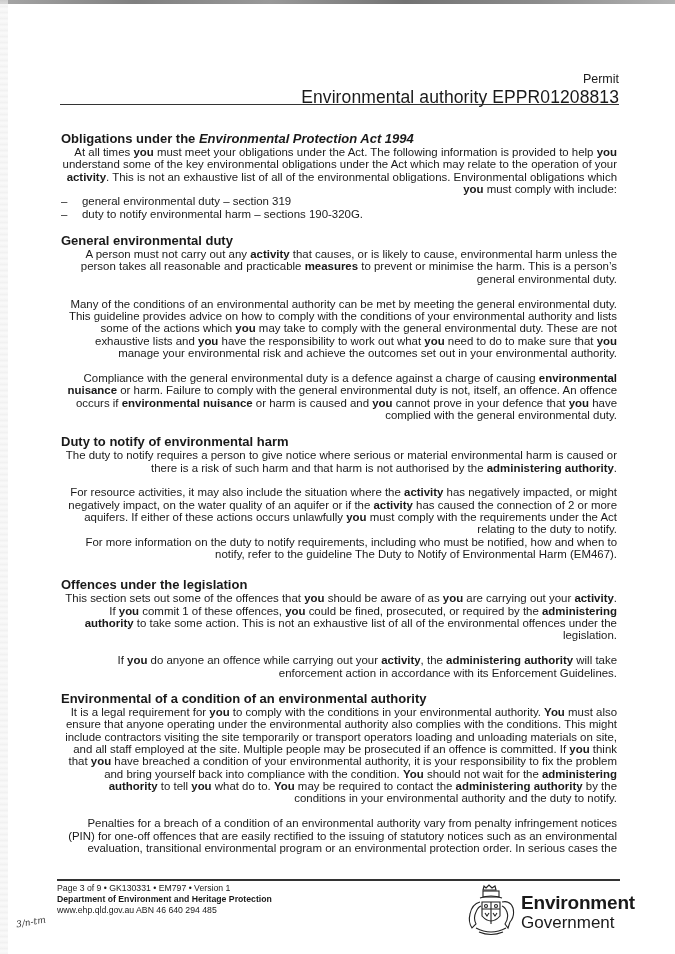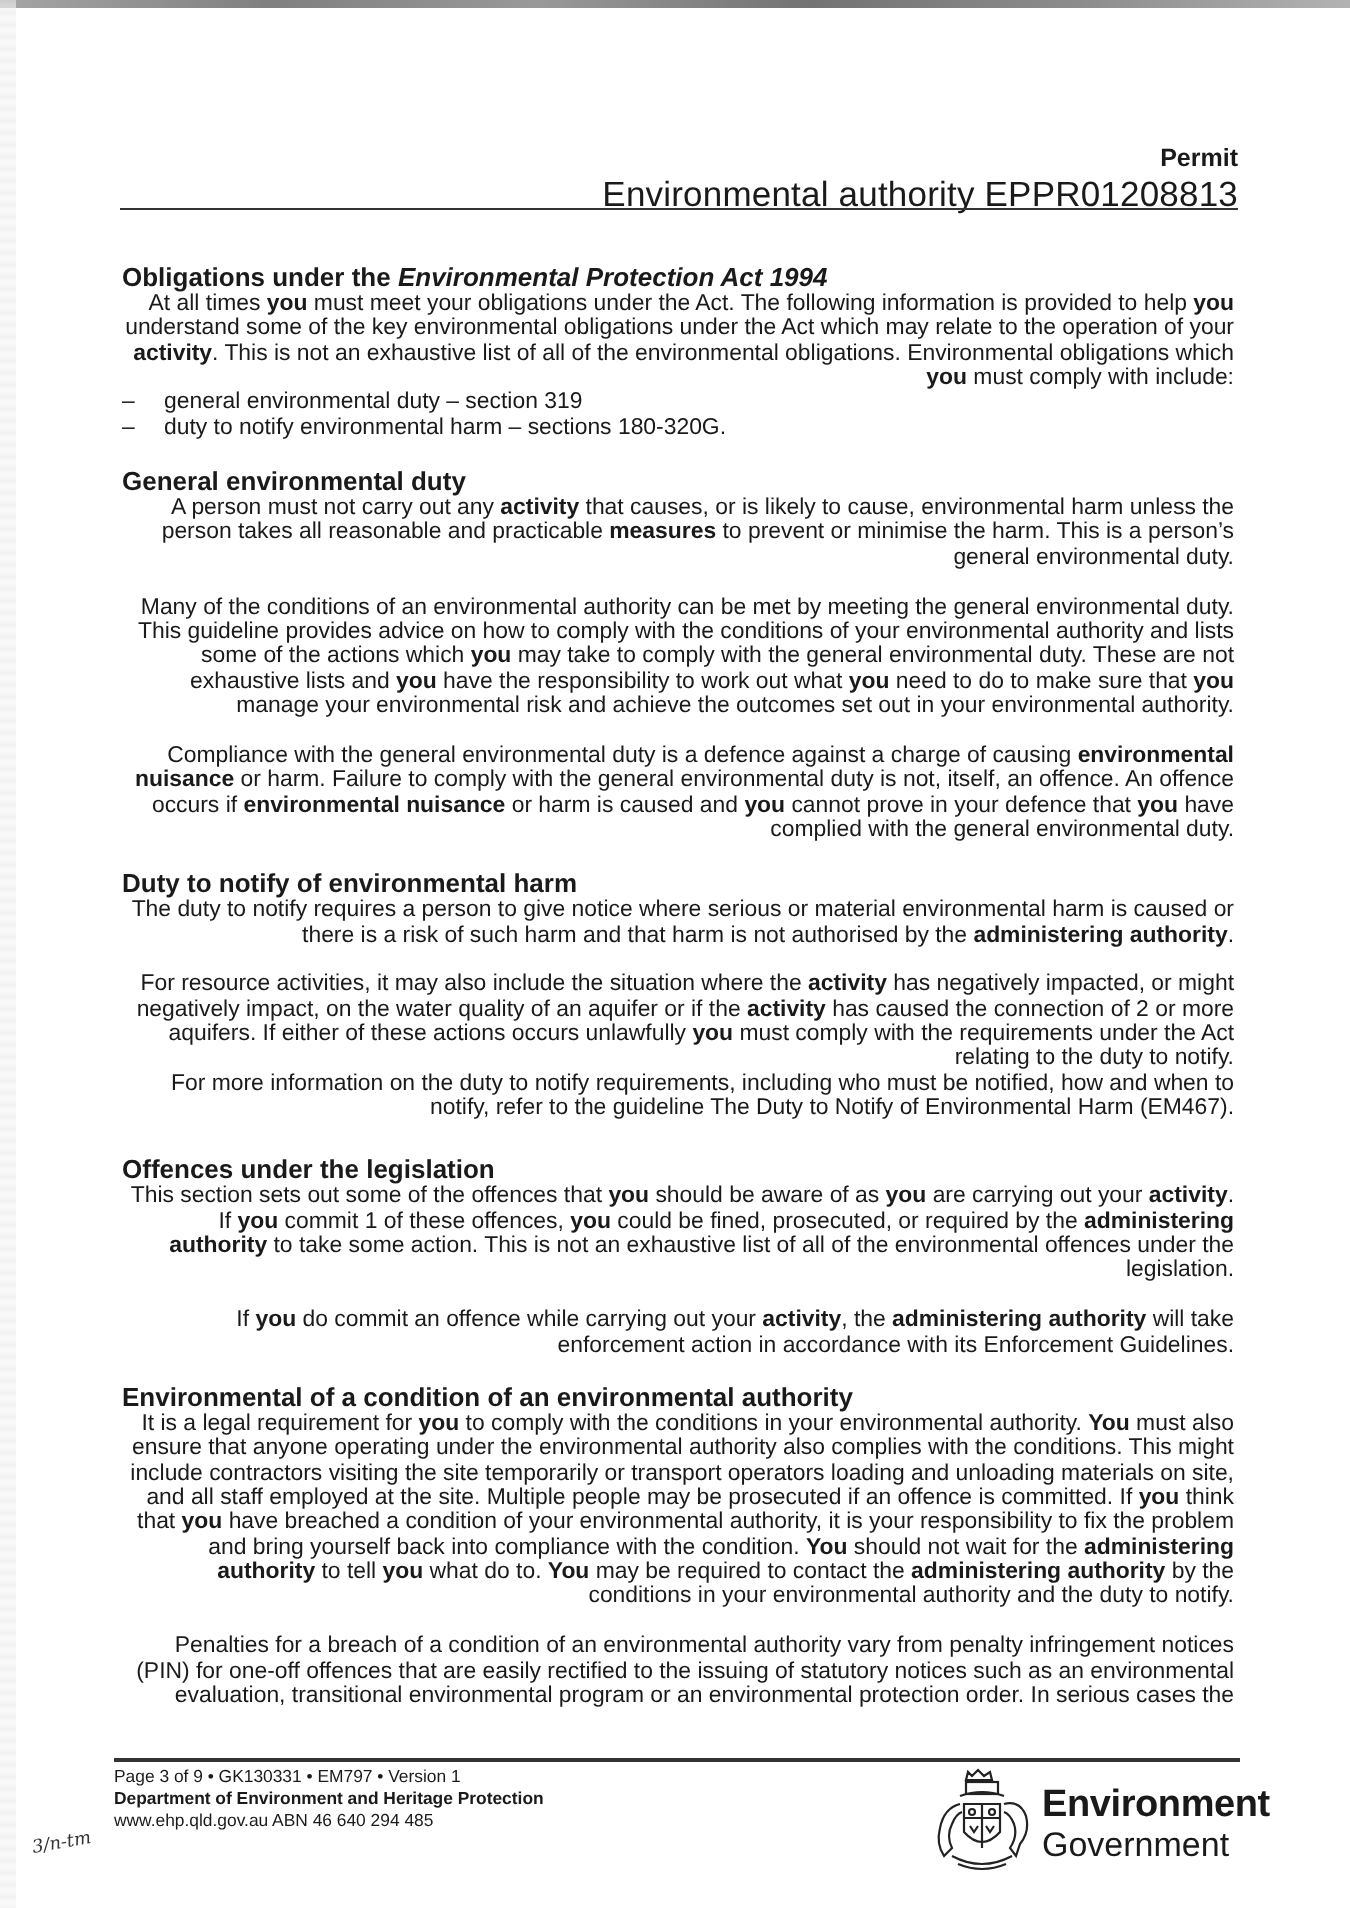--- a/index.html
+++ b/index.html
@@ -11,21 +11,21 @@
     position: absolute; left: 0; top: 0; width: 675px; height: 4px;
     background: linear-gradient(to right, #888 0%, #555 20%, #777 40%, #444 60%, #666 80%, #999 100%);
     opacity: 0.75;
   }
   .scan-left {
     position: absolute; left: 0; top: 0; width: 8px; height: 954px;
     background: repeating-linear-gradient(to bottom, #e6e6e6 0px, #f7f7f7 3px, #ececec 6px);
     opacity: 0.6;
   }
   .header-block { position: absolute; left: 60px; top: 72px; width: 559px; text-align: right; }
-  .permit-label { font-weight: bold; font-size: 12.5px; line-height: 15px; }
+  .permit-label { font-weight: normal; font-size: 12.5px; line-height: 15px; }
   .ea-title { font-size: 17.5px; line-height: 20px; letter-spacing: 0.1px; }
   .header-rule { position: absolute; left: 60px; top: 104px; width: 559px; height: 1px; background: #333; }
 
   .content { position: absolute; left: 61px; top: 131px; width: 556px; font-size: 11.45px; line-height: 12.35px; }
   h2 { font-size: 13px; line-height: 15px; font-weight: bold; margin: 0; padding: 0; }
   h2 i { font-style: italic; }
   p { margin: 0; padding: 0; text-align: right; }
   .gap { height: 12.5px; }
   .sec-gap { height: 9px; }
   ul.dash { list-style: none; margin: 0; padding: 0; }
@@ -57,21 +57,21 @@
 </div>
 <div class="header-rule"></div>
 
 <div class="content">
 
   <section>
     <h2><span>Obligations under the </span><i>Environmental Protection Act 1994</i></h2>
     <p><span>At all times </span><b>you</b><span> must meet your obligations under the Act. The following information is provided to help </span><b>you</b><span> understand some of the key environmental obligations under the Act which may relate to the operation of your </span><b>activity</b><span>. This is not an exhaustive list of all of the environmental obligations. Environmental obligations which </span><b>you</b><span> must comply with include:</span></p>
     <ul class="dash">
       <li>general environmental duty – section 319</li>
-      <li>duty to notify environmental harm – sections 180-320G.</li>
+      <li>duty to notify environmental harm – sections 190-320G.</li>
     </ul>
   </section>
 
   <div class="sec-gap" style="height:13px"></div>
 
   <section>
     <h2>General environmental duty</h2>
     <p><span>A person must not carry out any </span><b>activity</b><span> that causes, or is likely to cause, environmental harm unless the person takes all reasonable and practicable </span><b>measures</b><span> to prevent or minimise the harm. This is a person’s general environmental duty.</span></p>
     <div class="gap"></div>
     <p><span>Many of the conditions of an environmental authority can be met by meeting the general environmental duty. This guideline provides advice on how to comply with the conditions of your environmental authority and lists some of the actions which </span><b>you</b><span> may take to comply with the general environmental duty. These are not exhaustive lists and </span><b>you</b><span> have the responsibility to work out what </span><b>you</b><span> need to do to make sure that </span><b>you</b><span> manage your environmental risk and achieve the outcomes set out in your environmental authority.</span></p>
@@ -88,21 +88,21 @@
     <p><span>For resource activities, it may also include the situation where the </span><b>activity</b><span> has negatively impacted, or might negatively impact, on the water quality of an aquifer or if the </span><b>activity</b><span> has caused the connection of 2 or more aquifers. If either of these actions occurs unlawfully </span><b>you</b><span> must comply with the requirements under the Act relating to the duty to notify.</span></p>
     <p><span>For more information on the duty to notify requirements, including who must be notified, how and when to notify, refer to the guideline The Duty to Notify of Environmental Harm (EM467).</span></p>
   </section>
 
   <div class="sec-gap" style="height:17px"></div>
 
   <section>
     <h2>Offences under the legislation</h2>
     <p><span>This section sets out some of the offences that </span><b>you</b><span> should be aware of as </span><b>you</b><span> are carrying out your </span><b>activity</b><span>. If </span><b>you</b><span> commit 1 of these offences, </span><b>you</b><span> could be fined, prosecuted, or required by the </span><b>administering authority</b><span> to take some action. This is not an exhaustive list of all of the environmental offences under the legislation.</span></p>
     <div class="gap"></div>
-    <p><span>If </span><b>you</b><span> do commit an offence while carrying out your </span><b>activity</b><span>, the </span><b>administering authority</b><span> will take enforcement action in accordance with its Enforcement Guidelines.</span></p>
+    <p><span>If </span><b>you</b><span> do anyone an offence while carrying out your </span><b>activity</b><span>, the </span><b>administering authority</b><span> will take enforcement action in accordance with its Enforcement Guidelines.</span></p>
   </section>
 
   <div class="sec-gap" style="height:12px"></div>
 
   <section>
     <h2>Environmental of a condition of an environmental authority</h2>
     <p><span>It is a legal requirement for </span><b>you</b><span> to comply with the conditions in your environmental authority. </span><b>You</b><span> must also ensure that anyone operating under the environmental authority also complies with the conditions. This might include contractors visiting the site temporarily or transport operators loading and unloading materials on site, and all staff employed at the site. Multiple people may be prosecuted if an offence is committed. If </span><b>you</b><span> think that </span><b>you</b><span> have breached a condition of your environmental authority, it is your responsibility to fix the problem and bring yourself back into compliance with the condition. </span><b>You</b><span> should not wait for the </span><b>administering authority</b><span> to tell </span><b>you</b><span> what do to. </span><b>You</b><span> may be required to contact the </span><b>administering authority</b><span> by the conditions in your environmental authority and the duty to notify.</span></p>
     <div class="gap"></div>
     <p><span>Penalties for a breach of a condition of an environmental authority vary from penalty infringement notices (PIN) for one-off offences that are easily rectified to the issuing of statutory notices such as an environmental evaluation, transitional environmental program or an environmental protection order. In serious cases the</span></p>
   </section>

